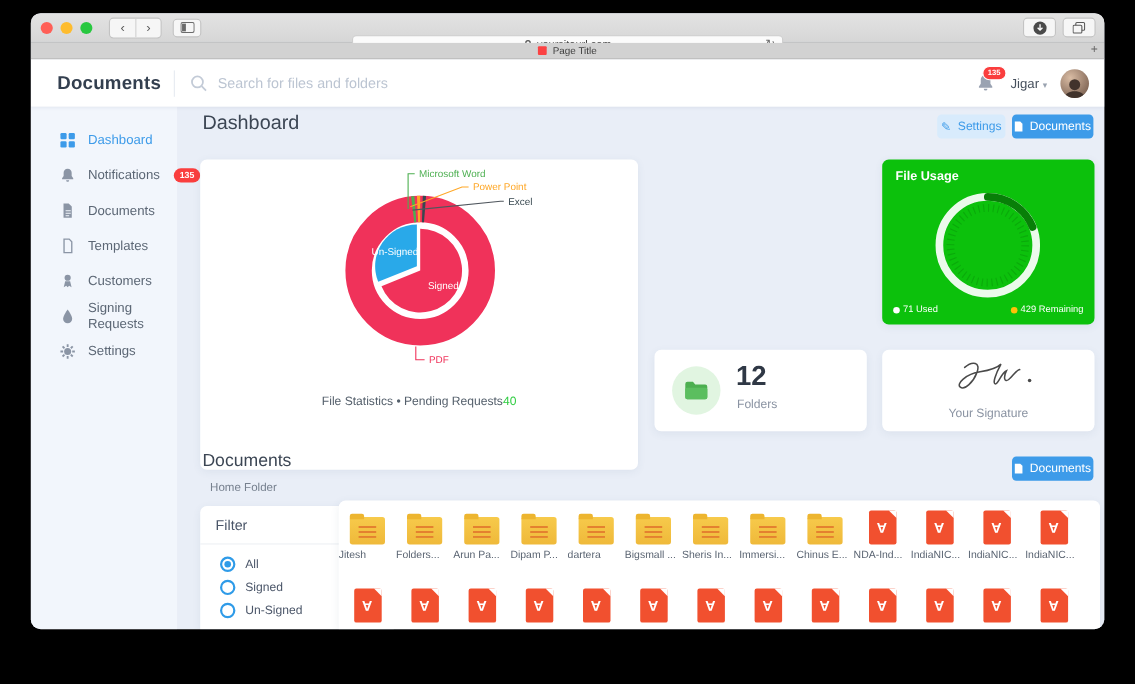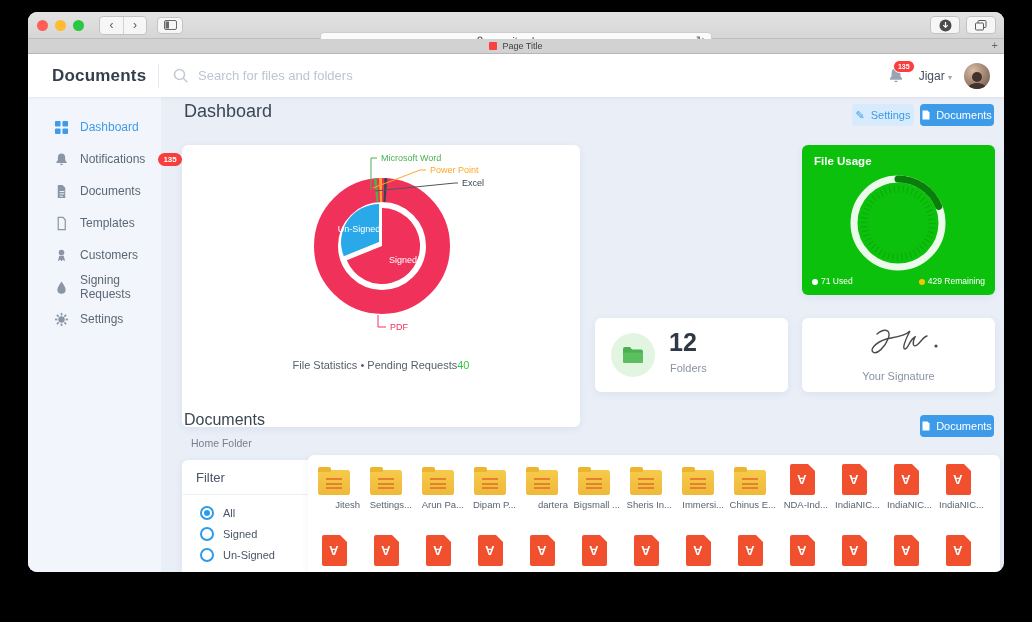--- a/index.html
+++ b/index.html
@@ -78,21 +78,21 @@
   
   .docs-title{position:absolute;left:23px;top:314px;font-size:16px;color:#3C4654}
   .docs-sub{position:absolute;left:30px;top:340px;font-size:10.5px;color:#77818F}
   .filter-card{left:21px;top:363px;width:176px;height:112px;border-radius:6px 6px 0 0}
   .filter-title{position:absolute;left:14px;top:10px;font-size:13px;color:#4A5568}
   .filter-div{position:absolute;left:0;right:0;top:34px;height:1px;background:#EDF0F4}
   .radio-row{position:absolute;left:18px;display:flex;align-items:center;gap:9px;font-size:11px;color:#4A5568;cursor:pointer}
   .radio{width:14px;height:14px;border:2px solid #2F9BE8;border-radius:50%;flex:none;display:flex;align-items:center;justify-content:center}
   .radio.checked::after{content:"";width:6px;height:6px;background:#2F9BE8;border-radius:50%}
   .grid-panel{left:147px;top:358px;width:692px;height:117px;border-radius:6px 6px 0 0}
-  .cell{position:absolute;width:52px;text-align:right;cursor:pointer}
+  .cell{position:absolute;width:52px;text-align:left;cursor:pointer}
   .cell-label{margin-top:4px;font-size:9.5px;color:#5A6472;white-space:nowrap;overflow:hidden}
   .folder-icon{position:relative;width:32px;height:25px;margin:3px auto 0;background:linear-gradient(#F7CA4B,#EFB93A);border-radius:2.5px}
   .folder-icon::before{content:"";position:absolute;top:-3px;left:0;width:13px;height:5px;background:#EDB52F;border-radius:2px 2px 0 0}
   .folder-icon::after{content:"";position:absolute;left:8px;top:8px;width:16px;height:11px;background:repeating-linear-gradient(#E4812F 0 2px,transparent 2px 4.5px)}
   .pdf-icon{position:relative;width:25px;height:31px;margin:0 auto;background:#F1502F;border-radius:2px;display:flex;align-items:center;justify-content:center}
   .pdf-icon::before{content:"";position:absolute;top:0;right:0;border-style:solid;border-width:0 7px 7px 0;border-color:transparent #fff transparent transparent}
   .pdf-icon::after{content:"A";color:#fff;font-weight:bold;font-size:13px;transform:rotate(180deg);line-height:1}
   svg{display:block}
 </style>
 </head>
@@ -344,21 +344,21 @@
       </div>
 
       <div class="card grid-panel">
 
         <div class="cell" style="left:0;top:12px">
             <div class="folder-icon"></div>
             <div class="cell-label">Jitesh</div>
           </div>
         <div class="cell" style="left:52px;top:12px">
             <div class="folder-icon"></div>
-            <div class="cell-label">Settings...</div>
+            <div class="cell-label">Folders...</div>
           </div>
         <div class="cell" style="left:104px;top:12px">
             <div class="folder-icon"></div>
             <div class="cell-label">Arun Pa...</div>
           </div>
         <div class="cell" style="left:156px;top:12px">
             <div class="folder-icon"></div>
             <div class="cell-label">Dipam P...</div>
           </div>
         <div class="cell" style="left:208px;top:12px">

